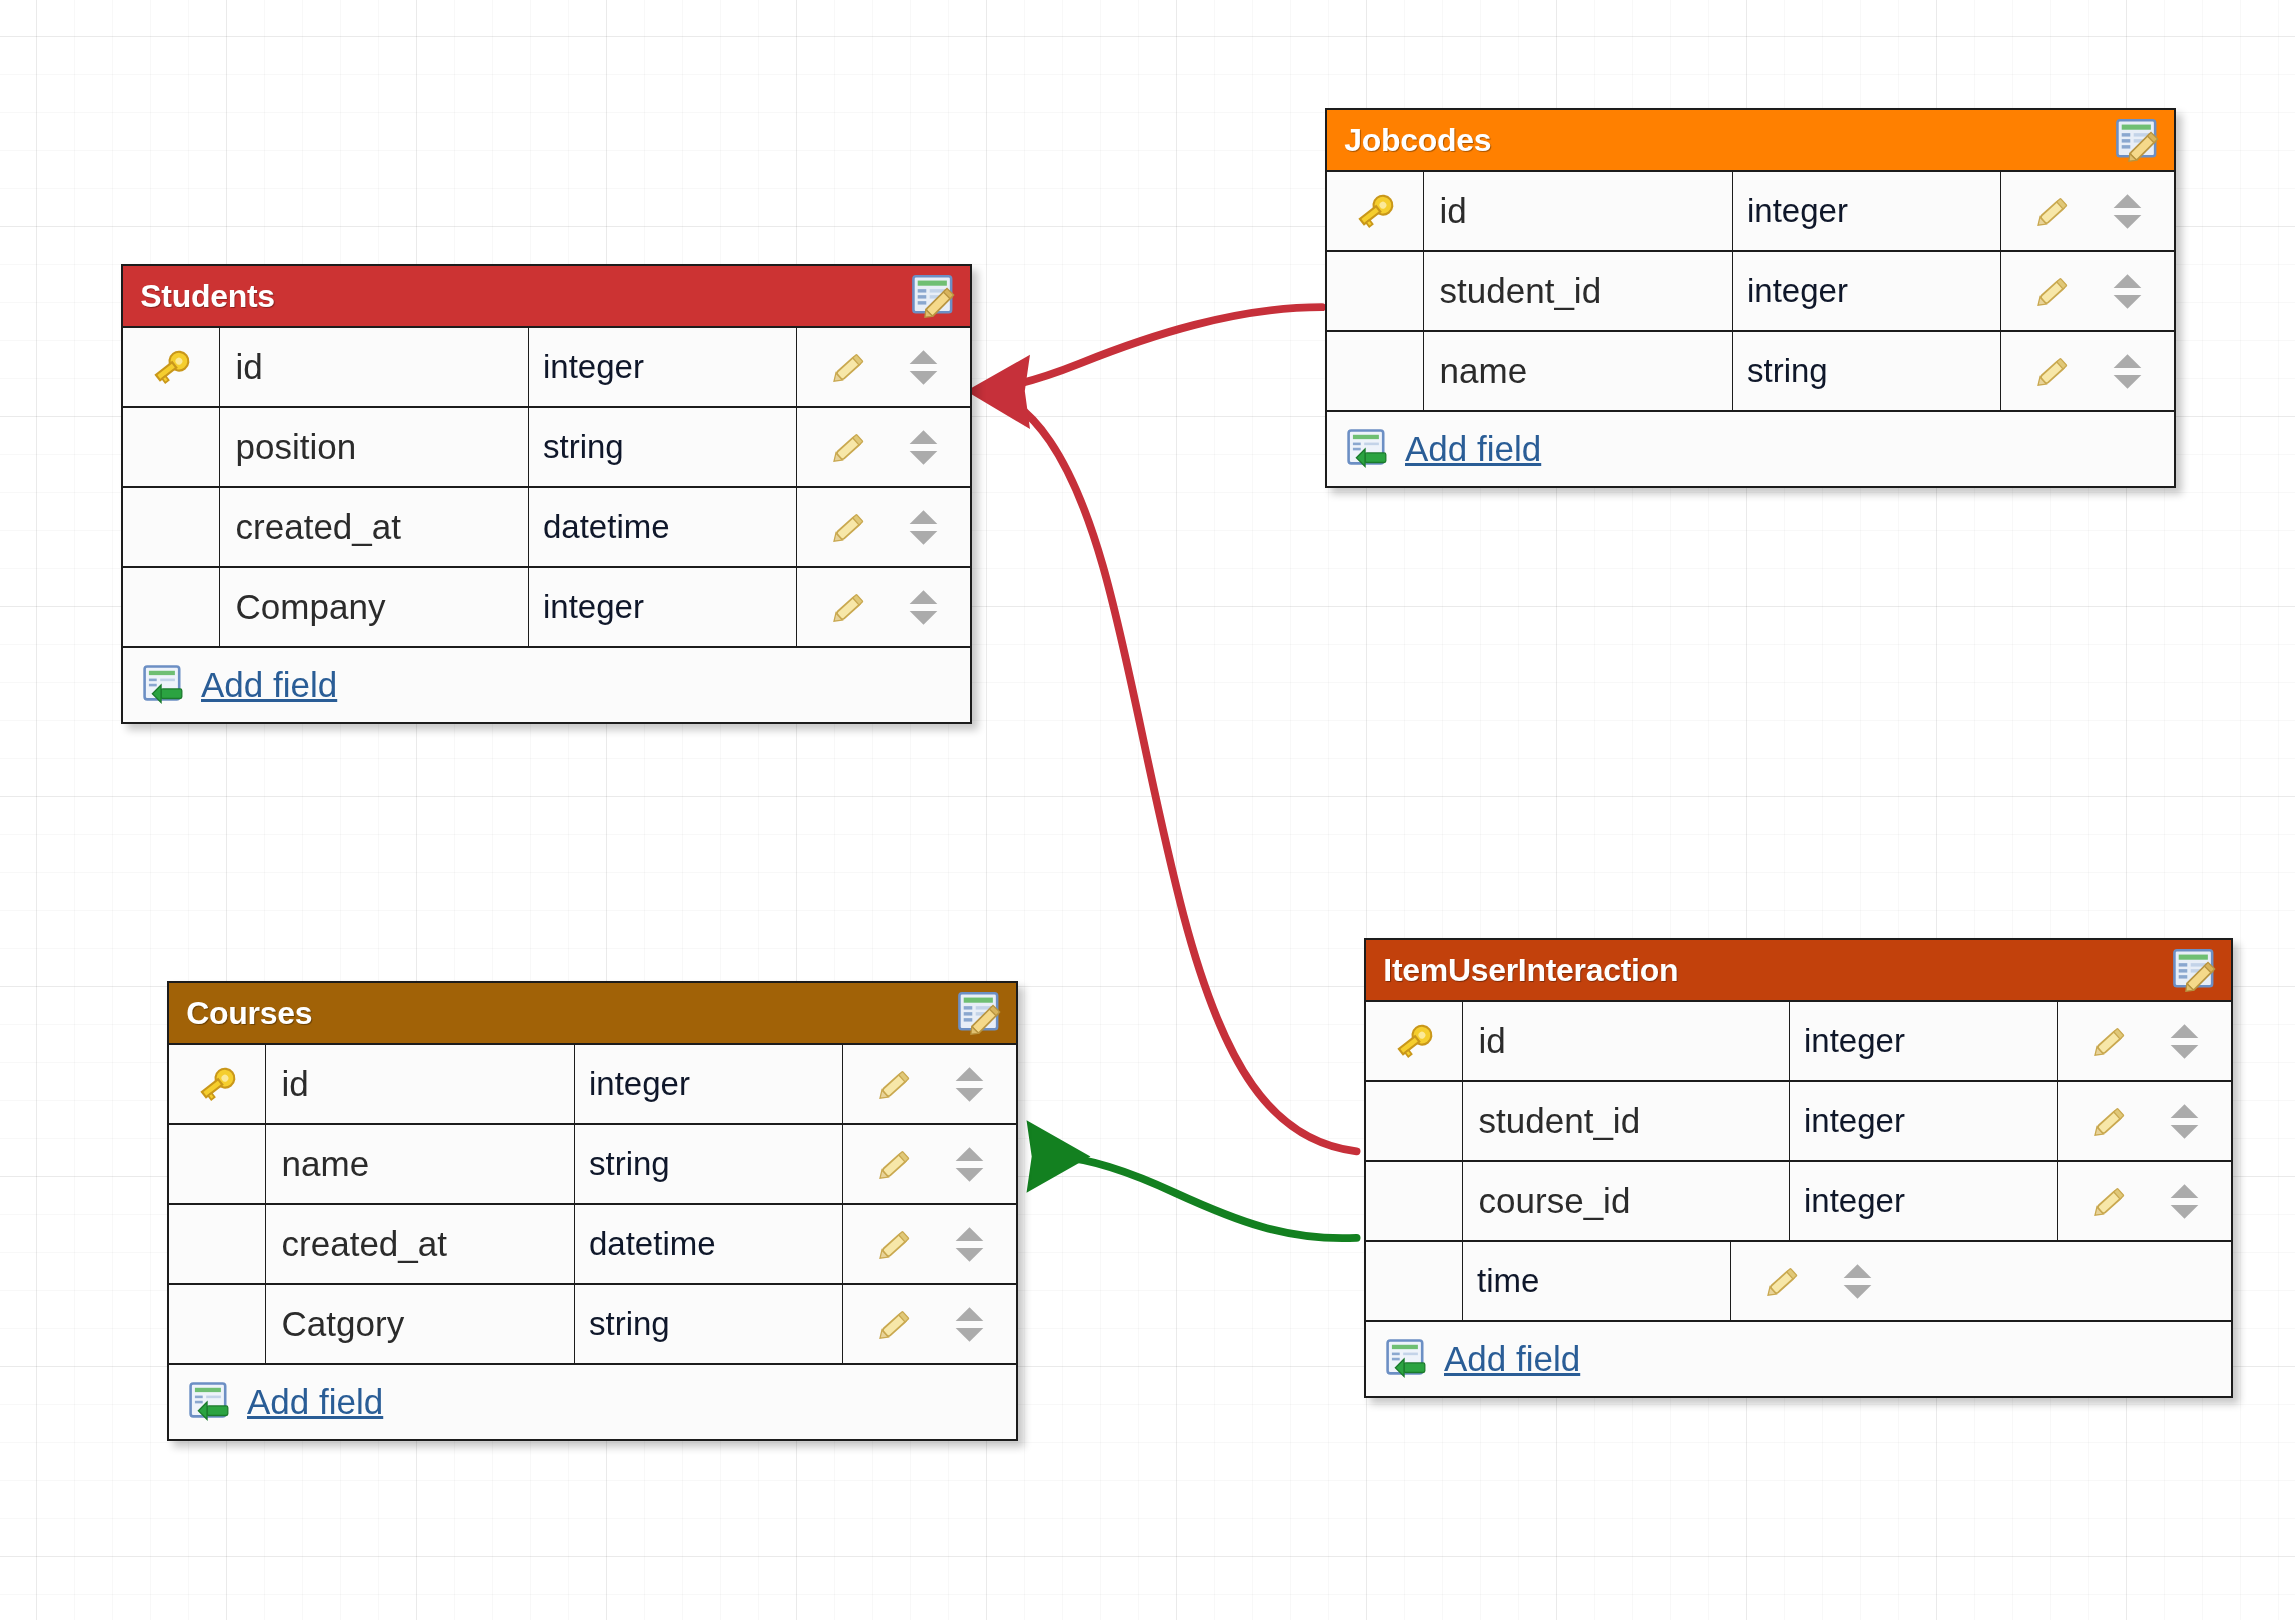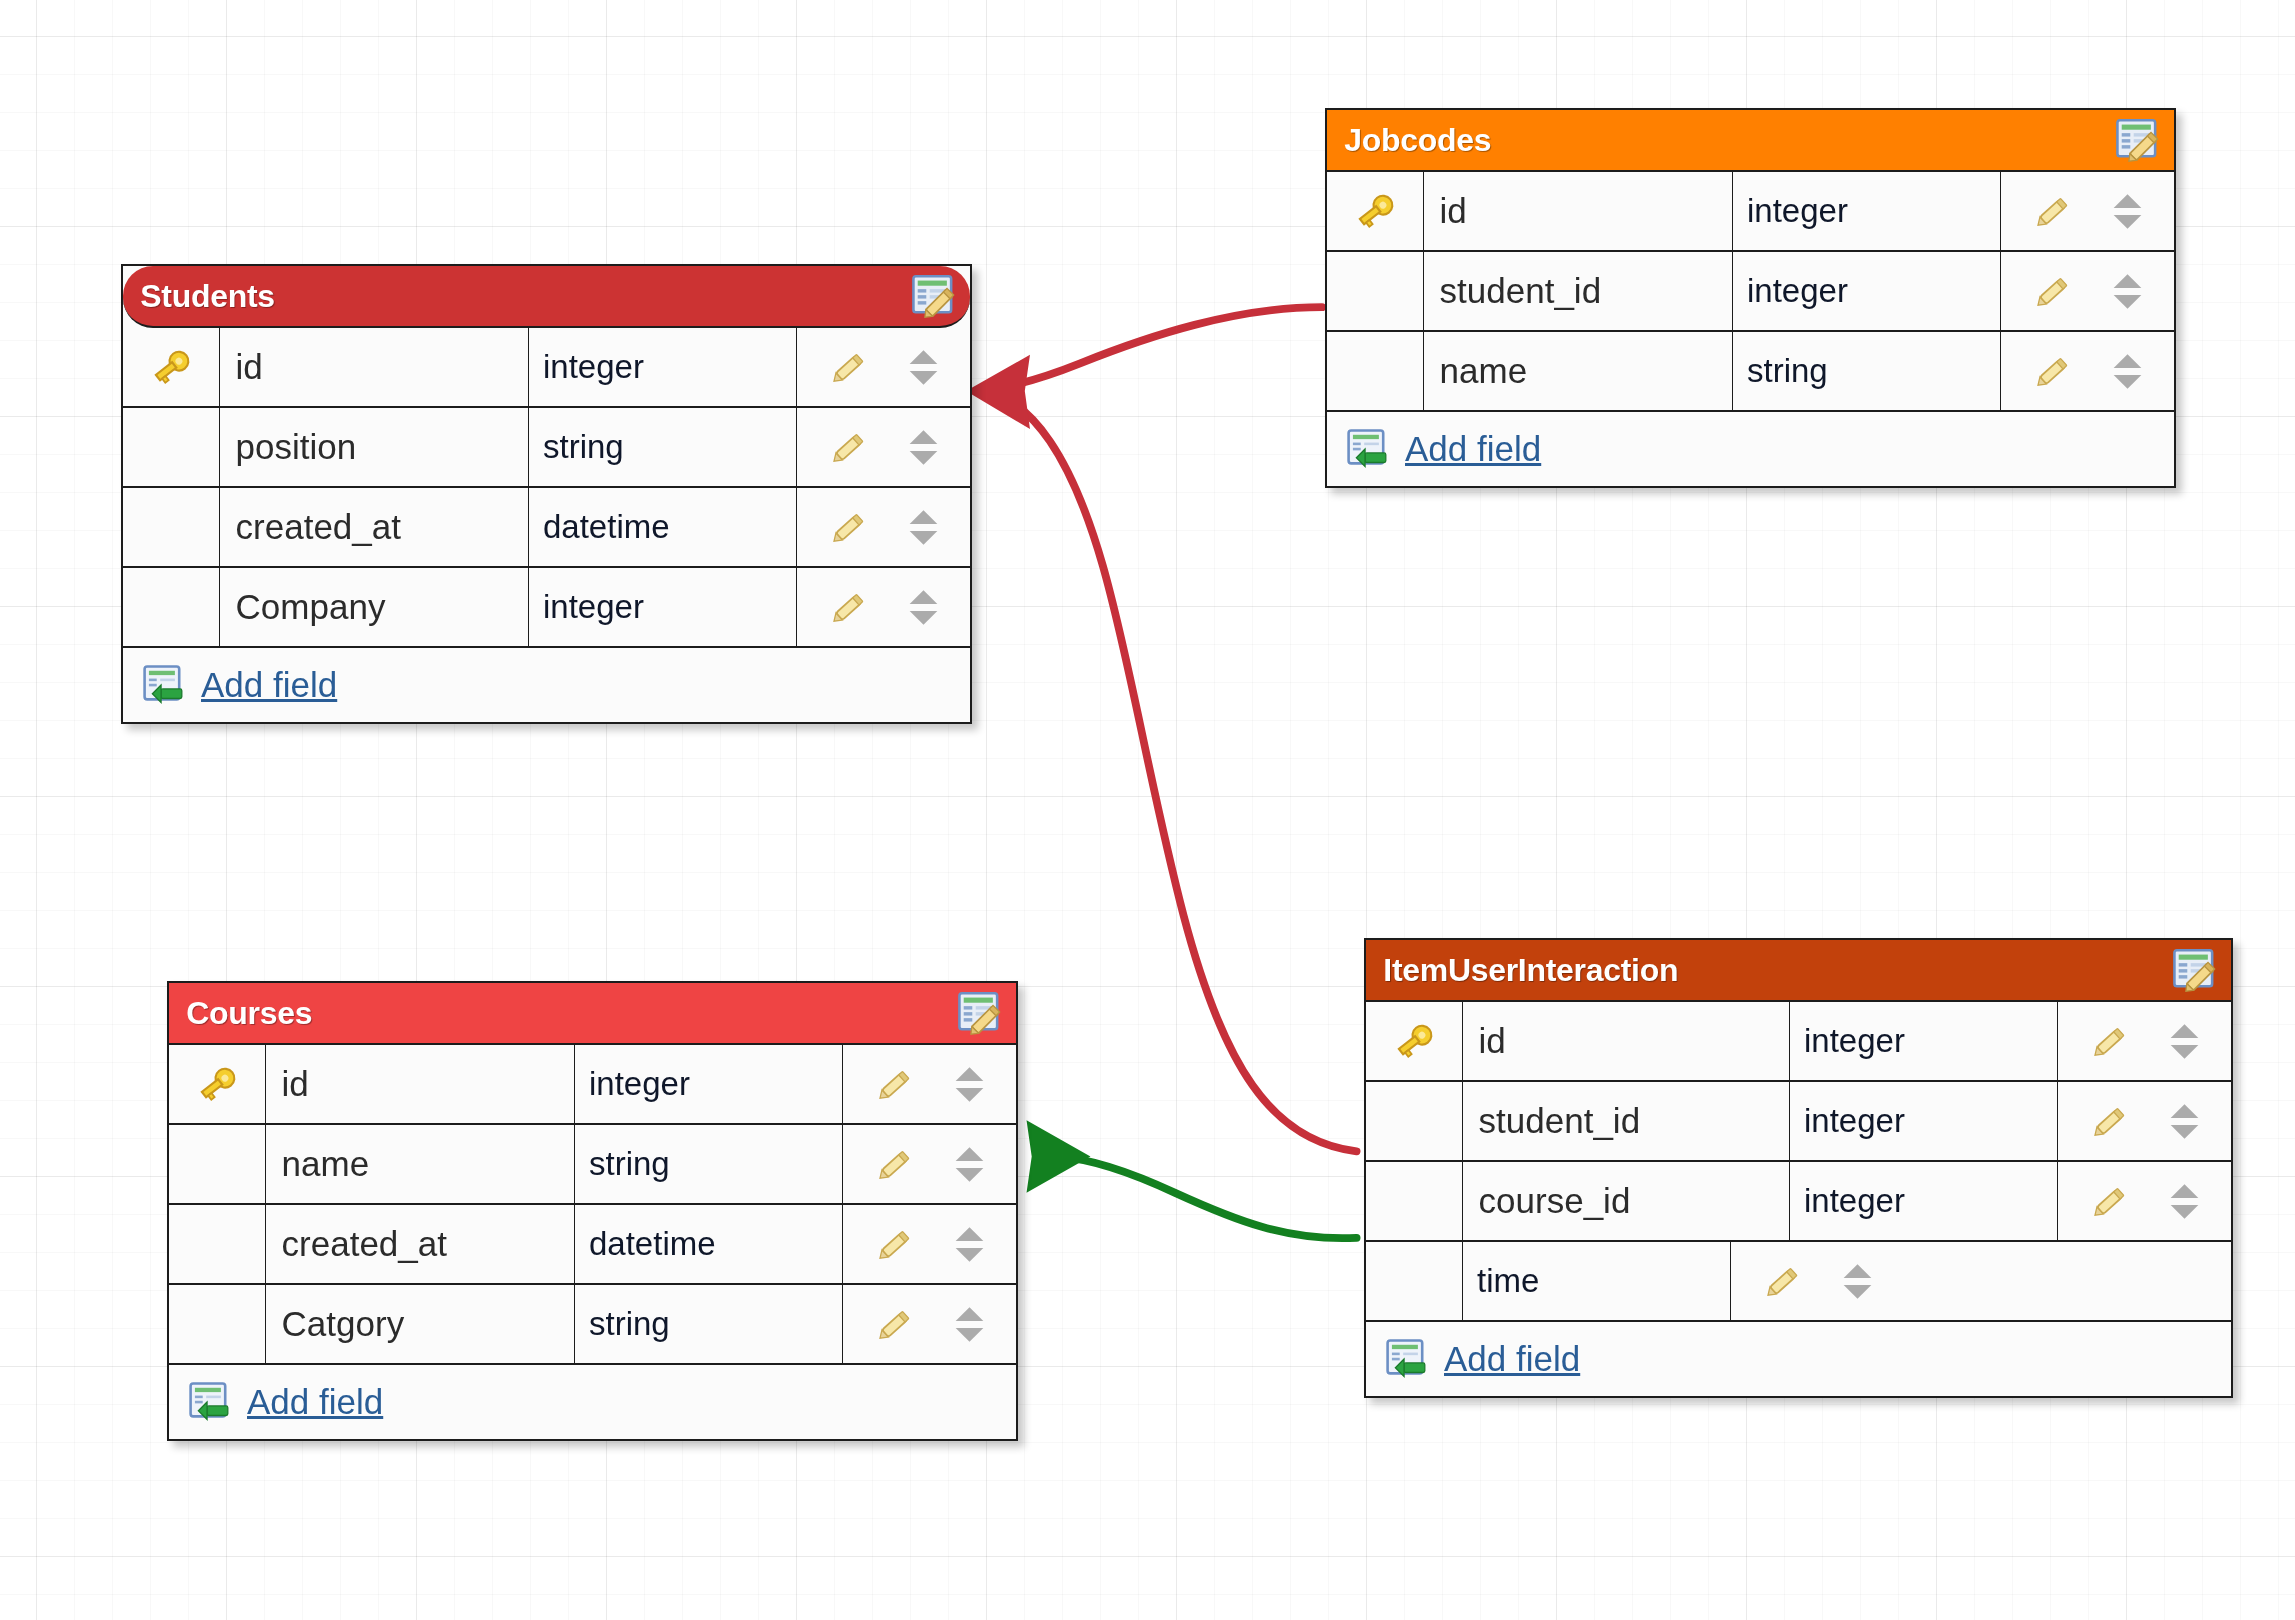--- a/index.html
+++ b/index.html
@@ -152,21 +152,21 @@
     <path d="M 1570 1332 C 1470 1320 1415 1230 1370 1060 C 1310 830 1290 620 1215 510 C 1185 466 1155 454 1140 452" fill="none" stroke="#C6303A" stroke-width="9" stroke-linecap="round"></path>
 
     <polygon points="1118,452 1192,410 1186,452 1192,496" fill="#C6303A"></polygon>
 
     <path d="M 1570 1432 C 1490 1436 1430 1412 1360 1380 C 1300 1352 1255 1340 1225 1338" fill="none" stroke="#138020" stroke-width="9" stroke-linecap="round"></path>
 
     <polygon points="1188,1278 1262,1320 1256,1278 1262,1236" fill="#138020" transform="rotate(180 1225 1278) translate(0 -60)"></polygon>
   </svg>
 
   <div class="entity" style="left:121px; top:264px; width:851px;">
-    <div class="entity-header" style="background:#CC3333;border-radius:30px;">
+    <div class="entity-header" style="background:#CC3333;">
       <span class="entity-title">Students</span>
       <span class="icon">
         <svg width="48" height="48" viewBox="0 0 56 56">
           <rect x="4" y="5" width="44" height="42" rx="3" fill="#e8eef7" stroke="#6c8fc4" stroke-width="3"></rect>
           <rect x="9" y="10" width="34" height="6" fill="#6fbf73"></rect>
           <rect x="9" y="20" width="10" height="4" fill="#8aa7cf"></rect>
           <rect x="9" y="27" width="10" height="4" fill="#8aa7cf"></rect>
           <rect x="9" y="34" width="10" height="4" fill="#8aa7cf"></rect>
           <rect x="23" y="20" width="20" height="4" fill="#c3d3e8"></rect>
           <rect x="23" y="27" width="20" height="4" fill="#c3d3e8"></rect>
@@ -413,21 +413,21 @@
               <rect x="22" y="30" width="24" height="11" rx="2" fill="#2BA341" stroke="#1b7a2c" stroke-width="1.5"></rect>
               <polygon points="22,25.5 12,35.5 22,45.5" fill="#2BA341" stroke="#1b7a2c" stroke-width="1.5"></polygon>
             </g>
           </svg>
       </span>
       <span class="addfield-link">Add field</span>
     </div>
   </div>
 
   <div class="entity" style="left:167px; top:981px; width:851px;">
-    <div class="entity-header" style="background:#ef4444;align-items:center;">
+    <div class="entity-header" style="background:#a16207;align-items:center;">
       <span class="entity-title">Courses</span>
       <span class="icon">
         <svg width="48" height="48" viewBox="0 0 56 56">
           <rect x="4" y="5" width="44" height="42" rx="3" fill="#e8eef7" stroke="#6c8fc4" stroke-width="3"></rect>
           <rect x="9" y="10" width="34" height="6" fill="#6fbf73"></rect>
           <rect x="9" y="20" width="10" height="4" fill="#8aa7cf"></rect>
           <rect x="9" y="27" width="10" height="4" fill="#8aa7cf"></rect>
           <rect x="9" y="34" width="10" height="4" fill="#8aa7cf"></rect>
           <rect x="23" y="20" width="20" height="4" fill="#c3d3e8"></rect>
           <rect x="23" y="27" width="20" height="4" fill="#c3d3e8"></rect>

